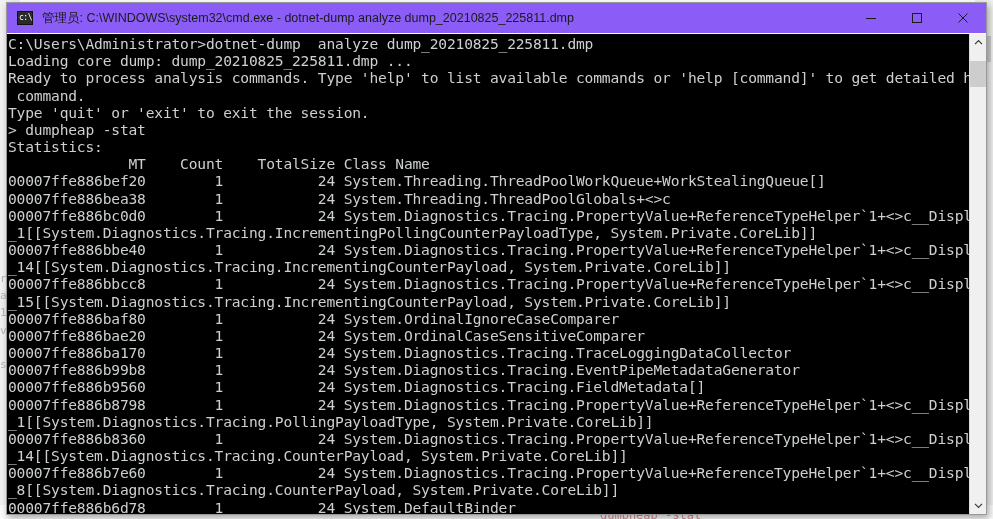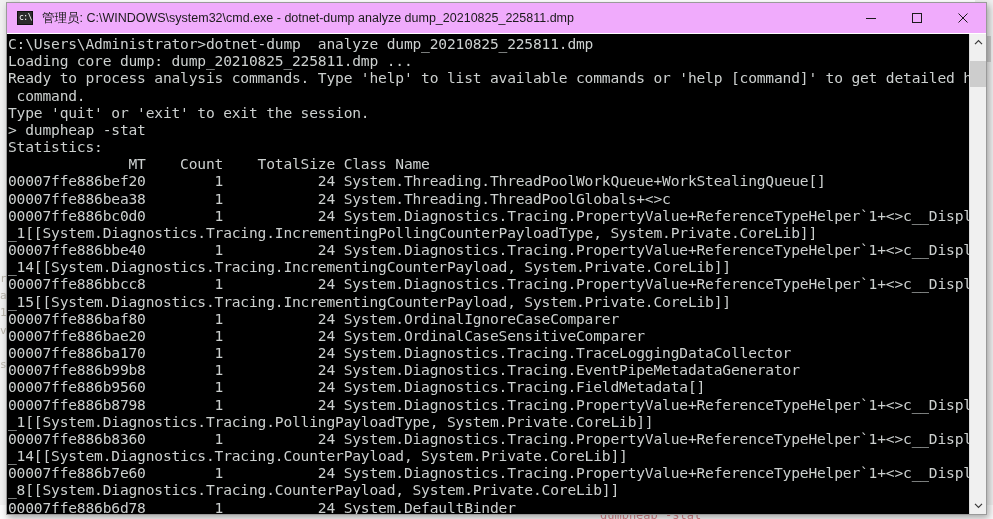--- a/index.html
+++ b/index.html
@@ -79,21 +79,21 @@
     box-shadow: 2px 3px 7px rgba(0,0,0,0.33);
     display: flex;
     flex-direction: column;
     overflow: hidden;
   }
 
   
   #title-bar {
     height: 30px;
     min-height: 30px;
-    background: #f0abfc;
+    background: #8b5cf6;
     display: flex;
     align-items: center;
     border-bottom: 1px solid #ffffff;
   }
   #title-icon {
     width: 16px;
     height: 14px;
     margin-left: 10px;
     margin-right: 9px;
     background: #2b2b2b;

